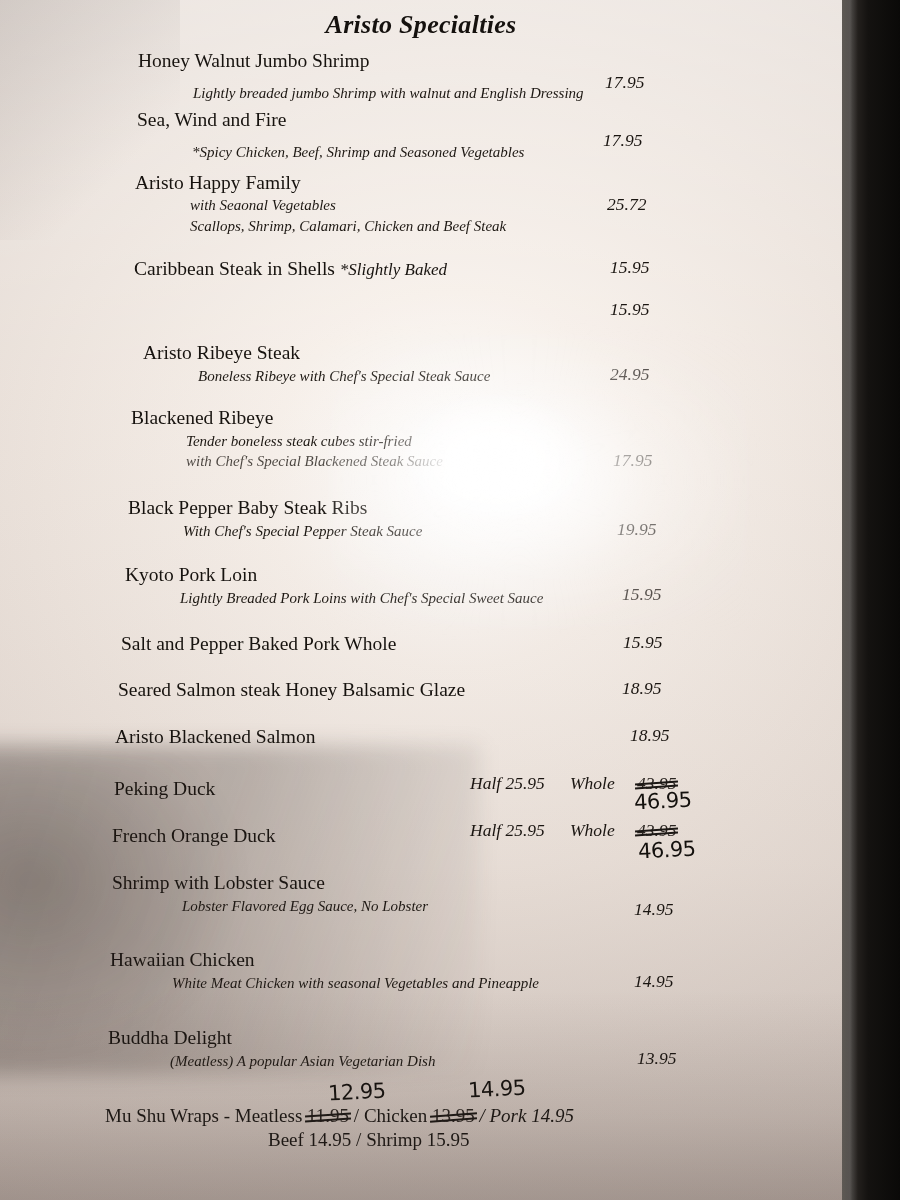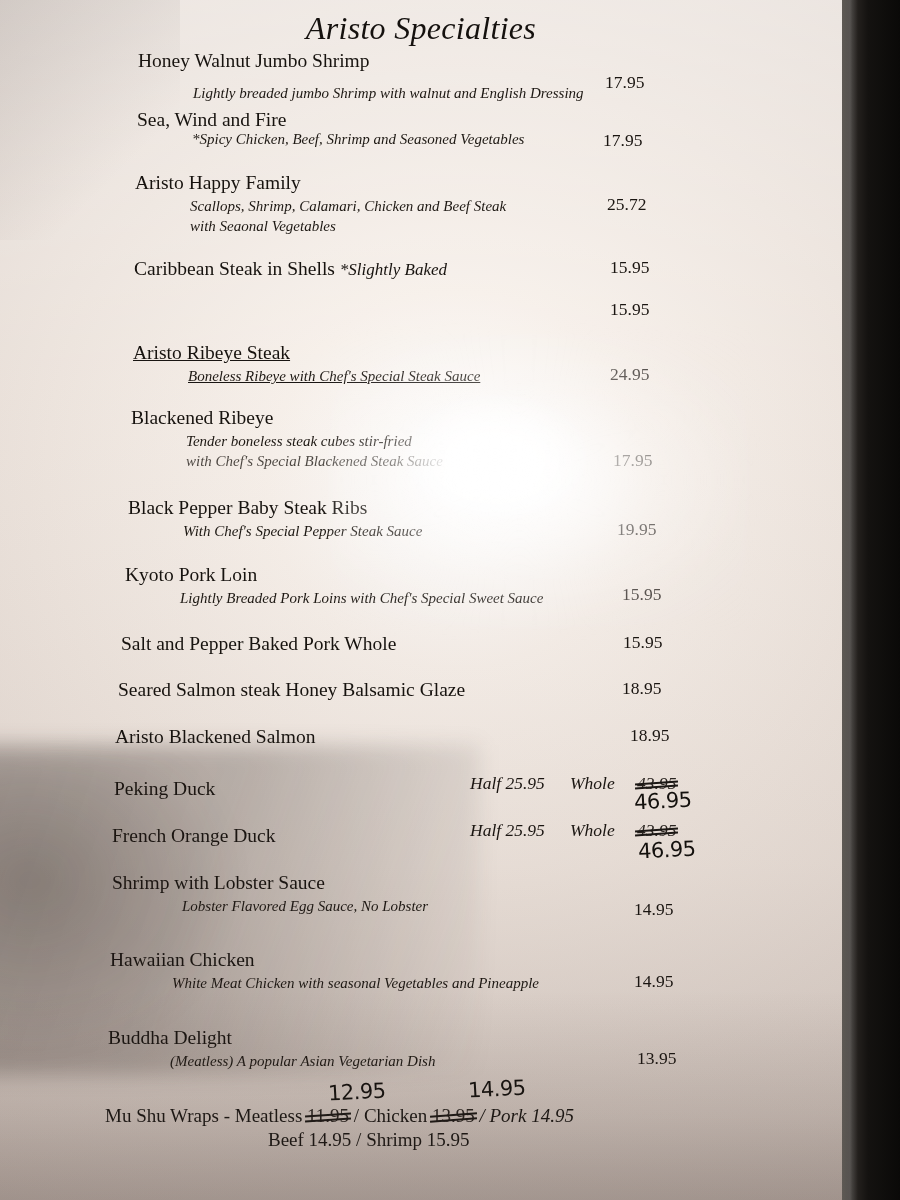--- a/index.html
+++ b/index.html
@@ -95,22 +95,22 @@
     position: absolute;
     inset: 0;
     padding: 0;
   }
   .title {
     position: absolute;
     left: 0; right: 58px;
     top: 10px;
     text-align: center;
     font-style: italic;
-    font-weight: normal;
-    font-size: 32px;
+    font-weight: bold;
+    font-size: 26px;
     letter-spacing: 0.3px;
     color: #15110e;
     text-shadow: 0 0 1px rgba(255,255,255,0.4);
   }
   .item {
     position: absolute;
   }
   .name {
     font-size: 19.5px;
     white-space: nowrap;
@@ -122,20 +122,21 @@
   }
   .desc {
     font-size: 15px;
     font-style: italic;
     white-space: nowrap;
     color: #1d1813;
   }
   .price {
     position: absolute;
     font-size: 17.5px;
+    font-style: italic;
     color: #1a1511;
     white-space: nowrap;
   }
   .half-whole {
     position: absolute;
     font-size: 17.5px;
     font-style: italic;
     white-space: nowrap;
     color: #1a1511;
   }
@@ -193,42 +194,42 @@
     <div class="title">Aristo Specialties</div>
 
     <div class="item" style="left:138px; top:50px;">
       <div class="name">Honey Walnut Jumbo Shrimp</div>
       <div class="desc" style="margin-left:55px; margin-top:13px;">Lightly breaded jumbo Shrimp with walnut and English Dressing</div>
     </div>
     <div class="price" style="left:605px; top:72px;">17.95</div>
 
     <div class="item" style="left:137px; top:109px;">
       <div class="name">Sea, Wind and Fire</div>
-      <div class="desc" style="margin-left:55px; margin-top:0;">*Spicy Chicken, Beef, Shrimp and Seasoned Vegetables</div>
+      <div class="desc" style="margin-left:55px; margin-top:13px;">*Spicy Chicken, Beef, Shrimp and Seasoned Vegetables</div>
     </div>
     <div class="price" style="left:603px; top:130px;">17.95</div>
 
     <div class="item" style="left:135px; top:172px;">
       <div class="name">Aristo Happy Family</div>
+      <div class="desc" style="margin-left:55px; margin-top:3px;">with Seaonal Vegetables</div>
       <div class="desc" style="margin-left:55px; margin-top:4px;">Scallops, Shrimp, Calamari, Chicken and Beef Steak</div>
-      <div class="desc" style="margin-left:55px; margin-top:3px;">with Seaonal Vegetables</div>
     </div>
     <div class="price" style="left:607px; top:194px;">25.72</div>
 
     <div class="item" style="left:134px; top:258px;">
       <div class="name">
         <span>Caribbean Steak in Shells</span>
         <span class="spicy">*Slightly Baked</span>
       </div>
     </div>
     <div class="price" style="left:610px; top:257px;">15.95</div>
 
     <div class="price" style="left:610px; top:299px;">15.95</div>
 
-    <div class="item" style="left:133px; top:342px;text-decoration:underline;">
+    <div class="item" style="left:143px; top:342px;">
       <div class="name">Aristo Ribeye Steak</div>
       <div class="desc" style="margin-left:55px; margin-top:4px;">Boneless Ribeye with Chef's Special Steak Sauce</div>
     </div>
     <div class="price faded" style="left:610px; top:364px;">24.95</div>
 
     <div class="item" style="left:131px; top:407px;">
       <div class="name">Blackened Ribeye</div>
       <div class="desc" style="margin-left:55px; margin-top:4px;">Tender boneless steak cubes stir-fried</div>
       <div class="desc faded" style="margin-left:55px; margin-top:3px;">with Chef's Special Blackened Steak Sauce</div>
     </div>

